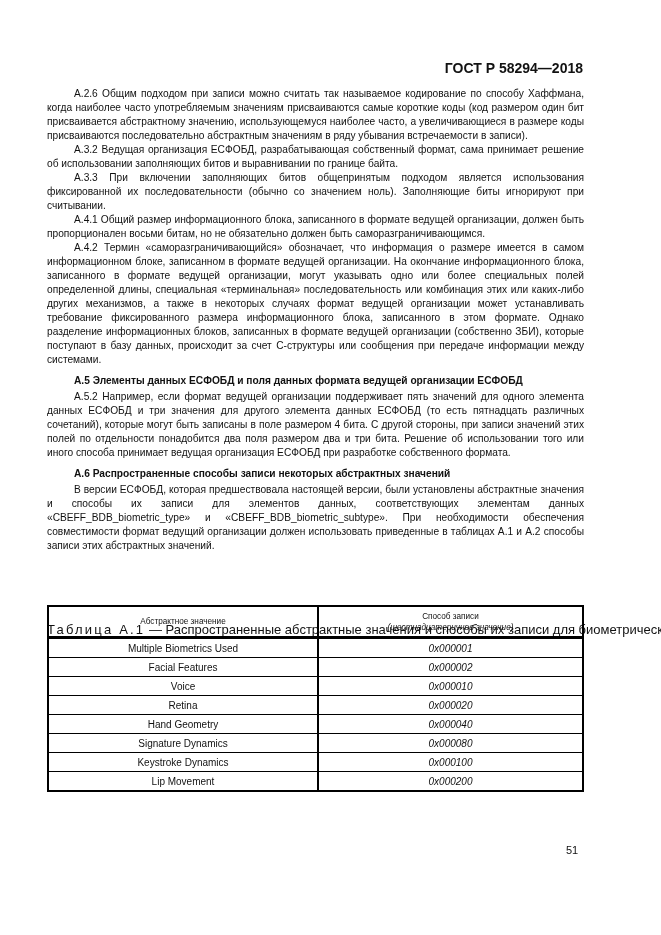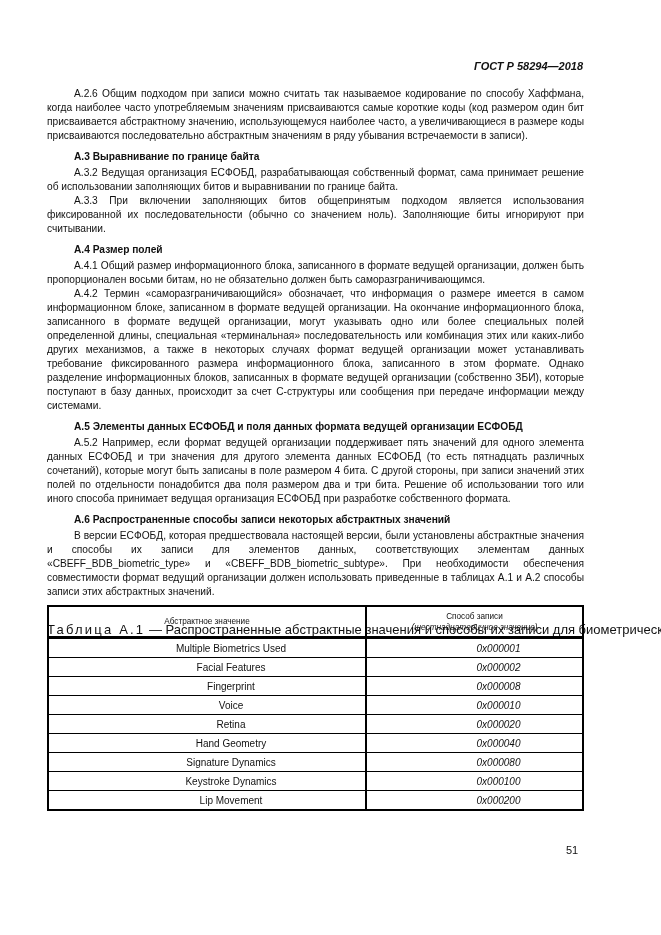--- a/index.html
+++ b/index.html
@@ -1,43 +1,41 @@
 <!DOCTYPE html>
 <html><head>
 <meta charset="utf-8">
 <style>
   html, body { margin: 0; padding: 0; background: #ffffff; }
   body { width: 661px; height: 935px; position: relative; overflow: hidden;
          font-family: "Liberation Sans", sans-serif; color: #111; }
-  .page-header { position: absolute; top: 60px; right: 78px; font-weight: bold; font-size: 11px; font-style: italic; }
+  .page-header { position: absolute; top: 60px; right: 78px; font-weight: bold; font-size: 14px; }
   .body { position: absolute; left: 47px; top: 87px; width: 537px; font-size: 10.2px; line-height: 14px; }
   .p { text-align: justify; text-indent: 27px; margin: 0; }
   .h { font-weight: bold; margin: 7px 0 2px 27px; }
   .caption { position: absolute; left: 47px; top: 594px; font-size: 13px; white-space: nowrap; margin-top: 28px; }
   .caption .sp { letter-spacing: 2.2px; }
   table { position: absolute; left: 47px; top: 605px; width: 537px; border-collapse: collapse; font-size: 10px; }
   td, th { border: 1.3px solid #000; text-align: center; padding: 0; font-weight: normal; }
   th { height: 29px; font-size: 8.2px; line-height: 11px; border-bottom: 3px solid #000; }
-  td { height: 18px; padding-left: 48px; }
+  td { height: 18px; }
   th.c1, td.c1 { width: 268px; border-right: 2.6px solid #000; }
   .ital { font-style: italic; }
   table { border: 2.6px solid #000; }
   .pagenum { position: absolute; top: 844px; left: 566px; font-size: 11px; }
 </style>
 </head>
 <body>
 
 <div class="page-header">ГОСТ Р 58294—2018</div>
 
 <div class="body">
   <p class="p">А.2.6 Общим подходом при записи можно считать так называемое кодирование по способу Хаффмана, когда наиболее часто употребляемым значениям присваиваются самые короткие коды (код размером один бит присваивается абстрактному значению, использующемуся наиболее часто, а увеличивающиеся в размере коды присваиваются последовательно абстрактным значениям в ряду убывания встречаемости в записи).</p>
-  <div class="h">А.3 Выравнивание по границе байта</div>
   <p class="p">А.3.2 Ведущая организация ЕСФОБД, разрабатывающая собственный формат, сама принимает решение об использовании заполняющих битов и выравнивании по границе байта.</p>
   <p class="p">А.3.3 При включении заполняющих битов общепринятым подходом является использования фиксированной их последовательности (обычно со значением ноль). Заполняющие биты игнорируют при считывании.</p>
-  <div class="h">А.4 Размер полей</div>
   <p class="p">А.4.1 Общий размер информационного блока, записанного в формате ведущей организации, должен быть пропорционален восьми битам, но не обязательно должен быть саморазграничивающимся.</p>
   <p class="p">А.4.2 Термин «саморазграничивающийся» обозначает, что информация о размере имеется в самом информационном блоке, записанном в формате ведущей организации. На окончание информационного блока, записанного в формате ведущей организации, могут указывать одно или более специальных полей определенной длины, специальная «терминальная» последовательность или комбинация этих или каких-либо других механизмов, а также в некоторых случаях формат ведущей организации может устанавливать требование фиксированного размера информационного блока, записанного в этом формате. Однако разделение информационных блоков, записанных в формате ведущей организации (собственно ЗБИ), которые поступают в базу данных, происходит за счет С-структуры или сообщения при передаче информации между системами.</p>
   <div class="h">А.5 Элементы данных ЕСФОБД и поля данных формата ведущей организации ЕСФОБД</div>
   <p class="p">А.5.2 Например, если формат ведущей организации поддерживает пять значений для одного элемента данных ЕСФОБД и три значения для другого элемента данных ЕСФОБД (то есть пятнадцать различных сочетаний), которые могут быть записаны в поле размером 4 бита. С другой стороны, при записи значений этих полей по отдельности понадобится два поля размером два и три бита. Решение об использовании того или иного способа принимает ведущая организация ЕСФОБД при разработке собственного формата.</p>
   <div class="h">А.6 Распространенные способы записи некоторых абстрактных значений</div>
   <p class="p">В версии ЕСФОБД, которая предшествовала настоящей версии, были установлены абстрактные значения и способы их записи для элементов данных, соответствующих элементам данных «CBEFF_BDB_biometric_type» и «CBEFF_BDB_biometric_subtype». При необходимости обеспечения совместимости формат ведущий организации должен использовать приведенные в таблицах А.1 и А.2 способы записи этих абстрактных значений.</p>
 </div>
 
 <div class="caption">
   <span class="sp">Таблица А.1</span><span> — </span><span>Распространенные абстрактные значения и способы их записи для биометрических типов</span>
@@ -56,24 +54,20 @@
   <tbody>
     <tr>
         <td class="c1">Multiple Biometrics Used</td>
         <td class="ital">0x000001</td>
       </tr>
     <tr>
         <td class="c1">Facial Features</td>
         <td class="ital">0x000002</td>
       </tr>
     <tr>
-        <td class="c1">Fingerprint</td>
-        <td class="ital">0x000008</td>
-      </tr>
-    <tr>
         <td class="c1">Voice</td>
         <td class="ital">0x000010</td>
       </tr>
     <tr>
         <td class="c1">Retina</td>
         <td class="ital">0x000020</td>
       </tr>
     <tr>
         <td class="c1">Hand Geometry</td>
         <td class="ital">0x000040</td>

